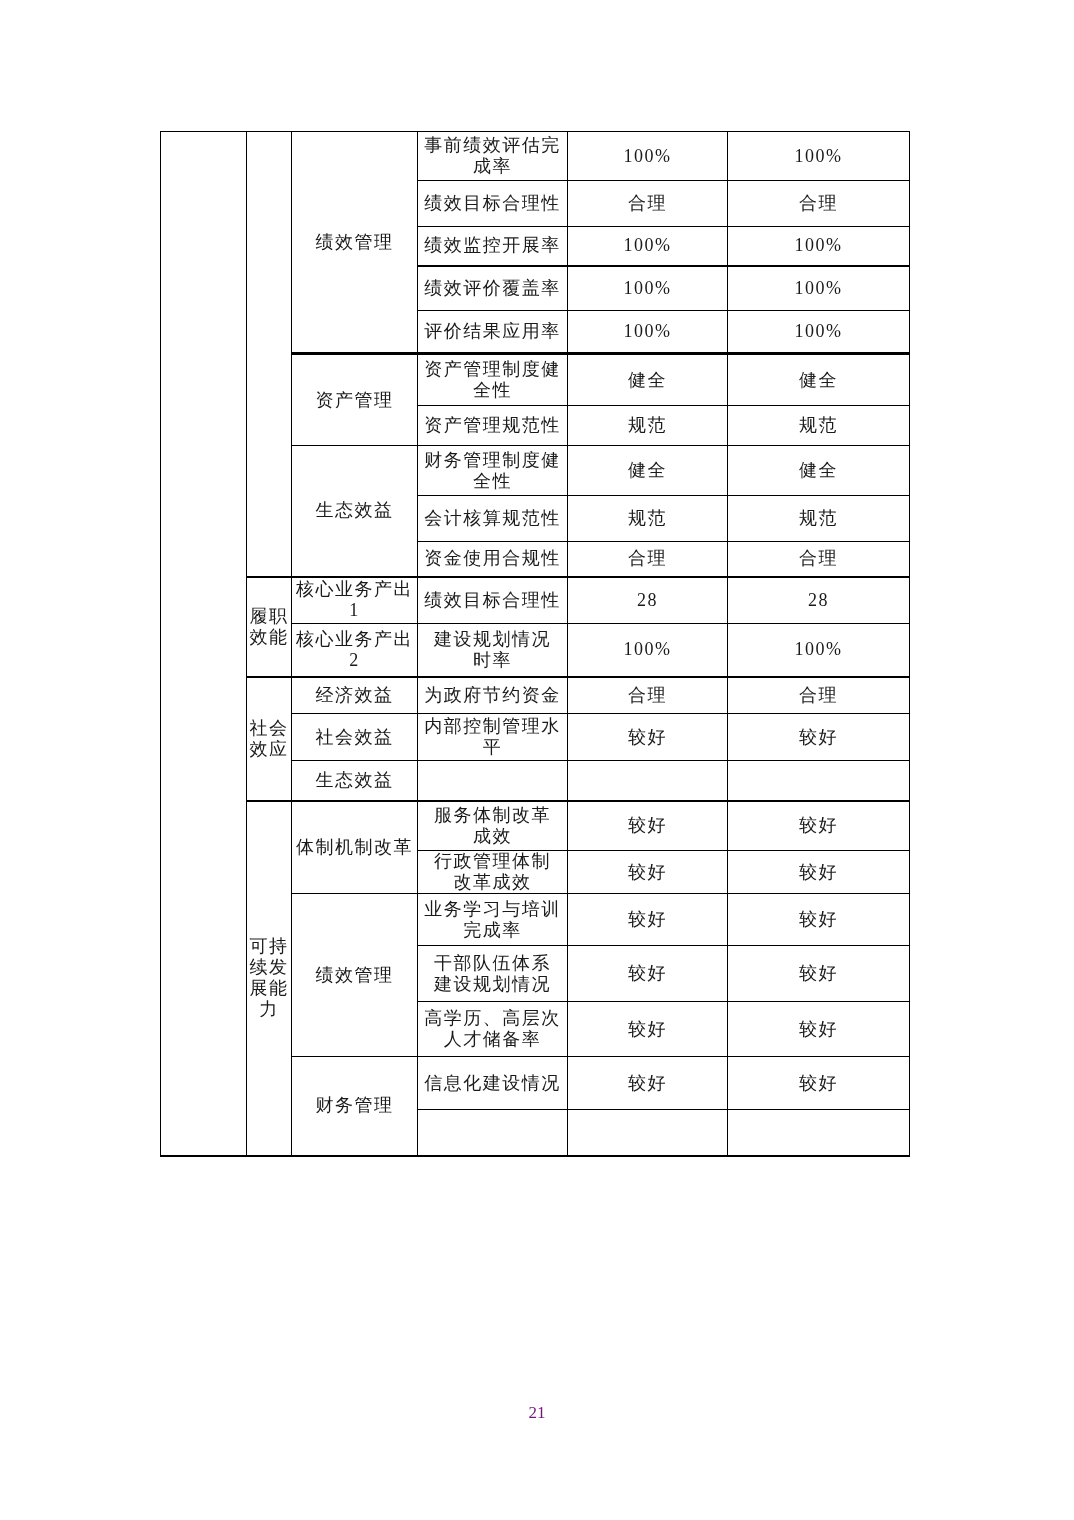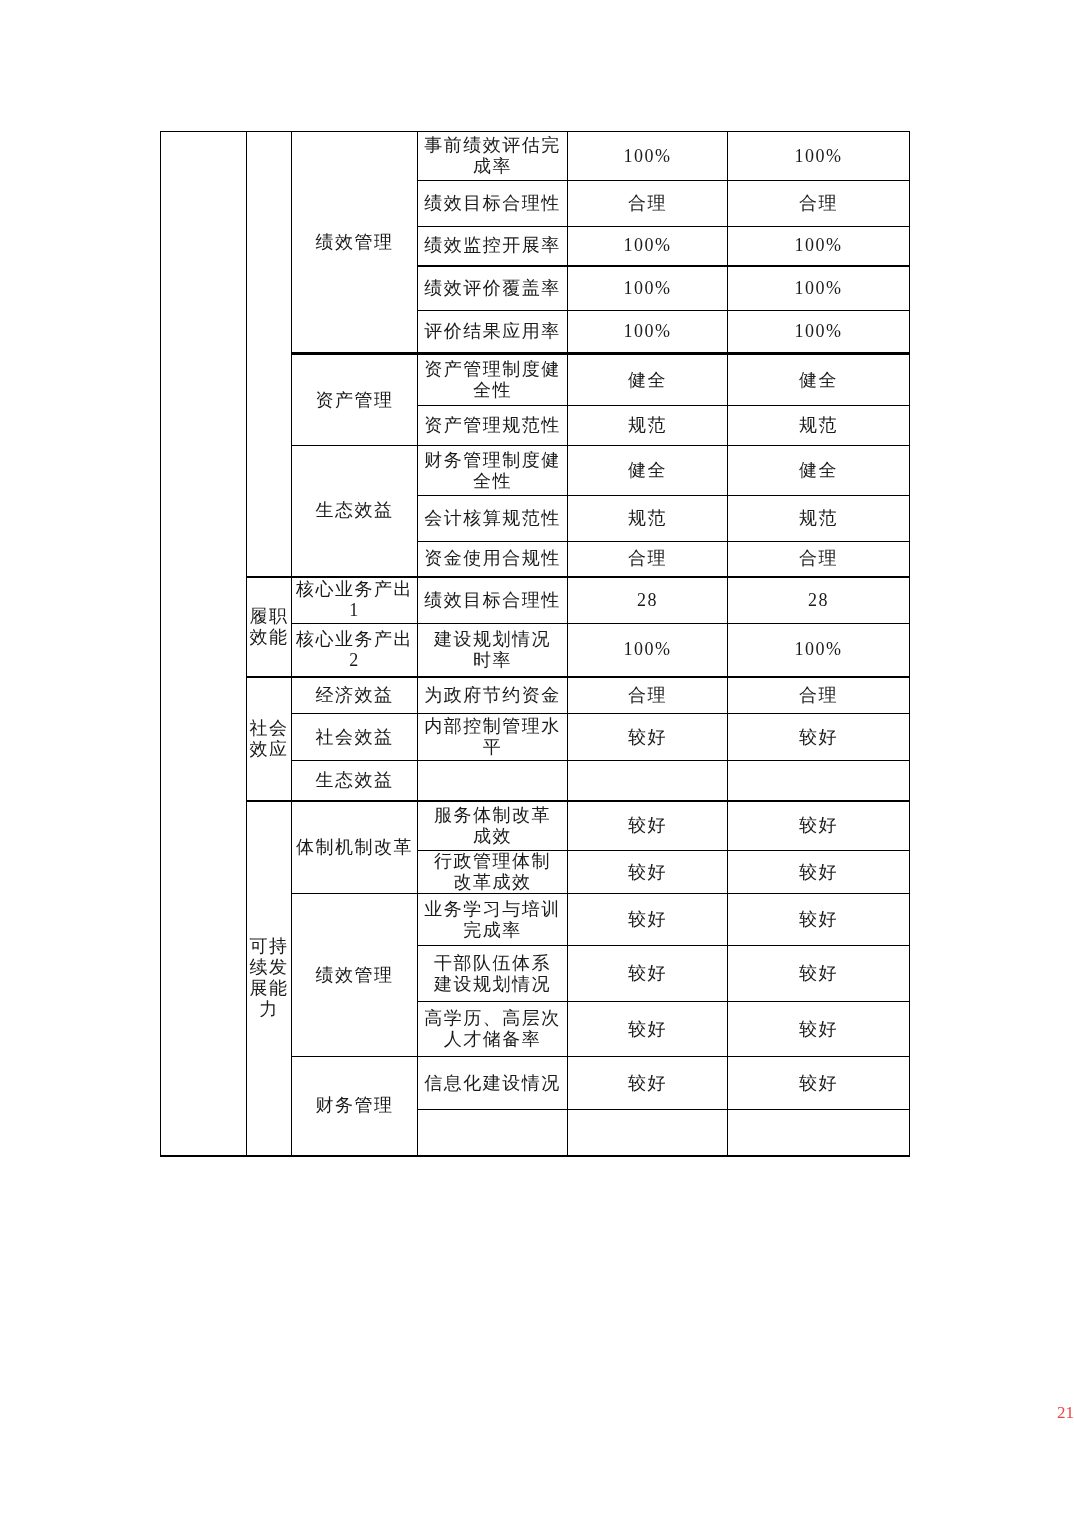--- a/index.html
+++ b/index.html
@@ -29,21 +29,21 @@
     white-space:pre-line;
     padding:0 2px;
     overflow:hidden;
   }
   tr.bt2 > td{border-top-width:2px;}
   tr.bt3 > td{border-top-width:3px;}
   td.push-down{vertical-align:bottom;padding-bottom:34px;}
   td.val{letter-spacing:0.5px;}
   .page-num{
     position:absolute;left:0;top:1403px;width:1074px;
-    text-align:right;font-size:17px;color:#ef4444;
+    text-align:center;font-size:17px;color:#701a75;
   }
 </style>
 </head>
 <body>
 
 <div class="sheet">
 
   <table class="eval">
     <colgroup>
       <col style="width:86px">

